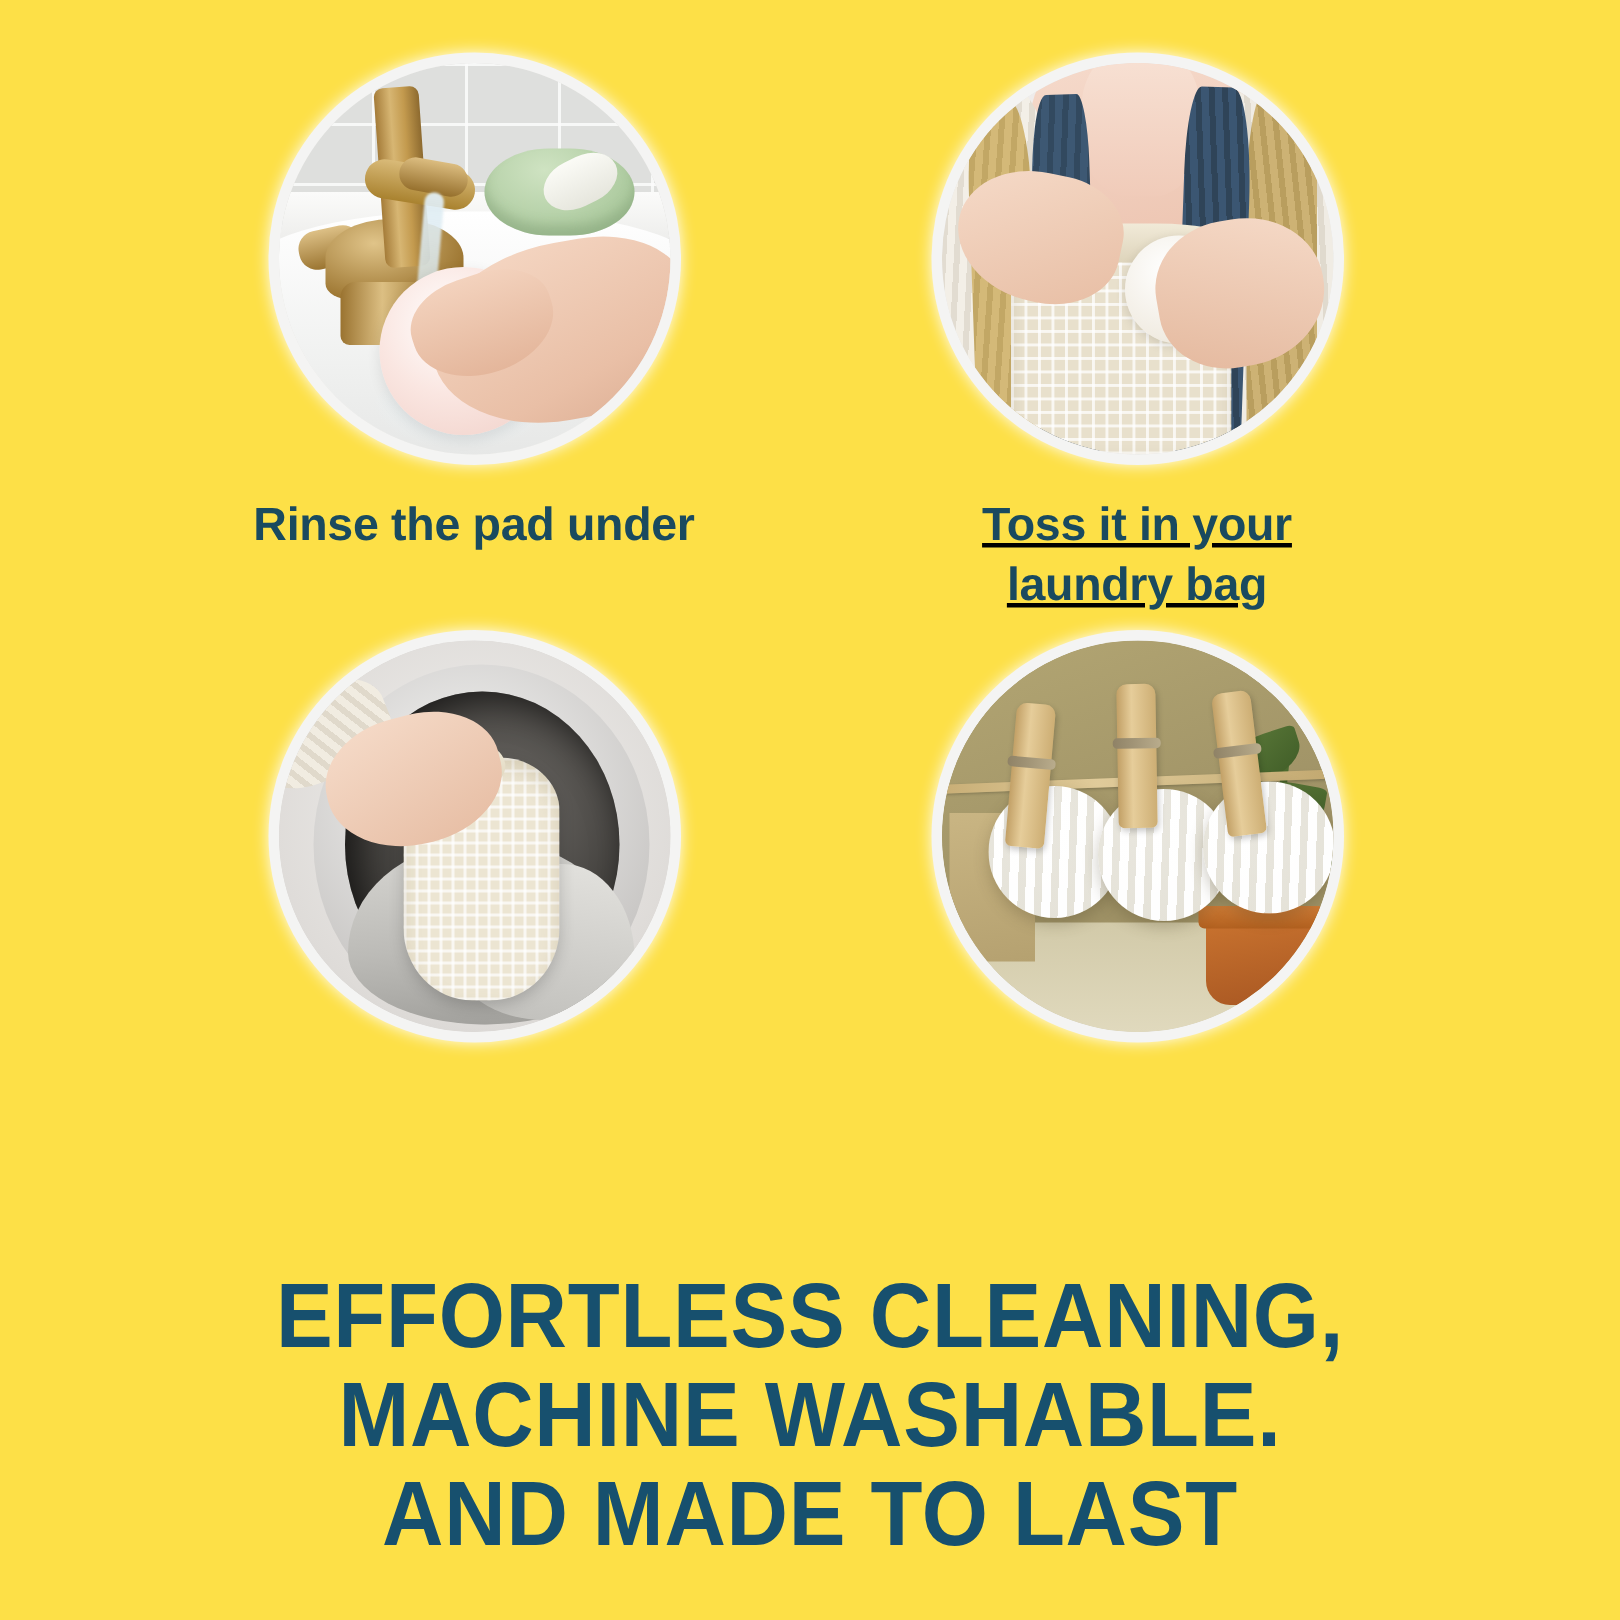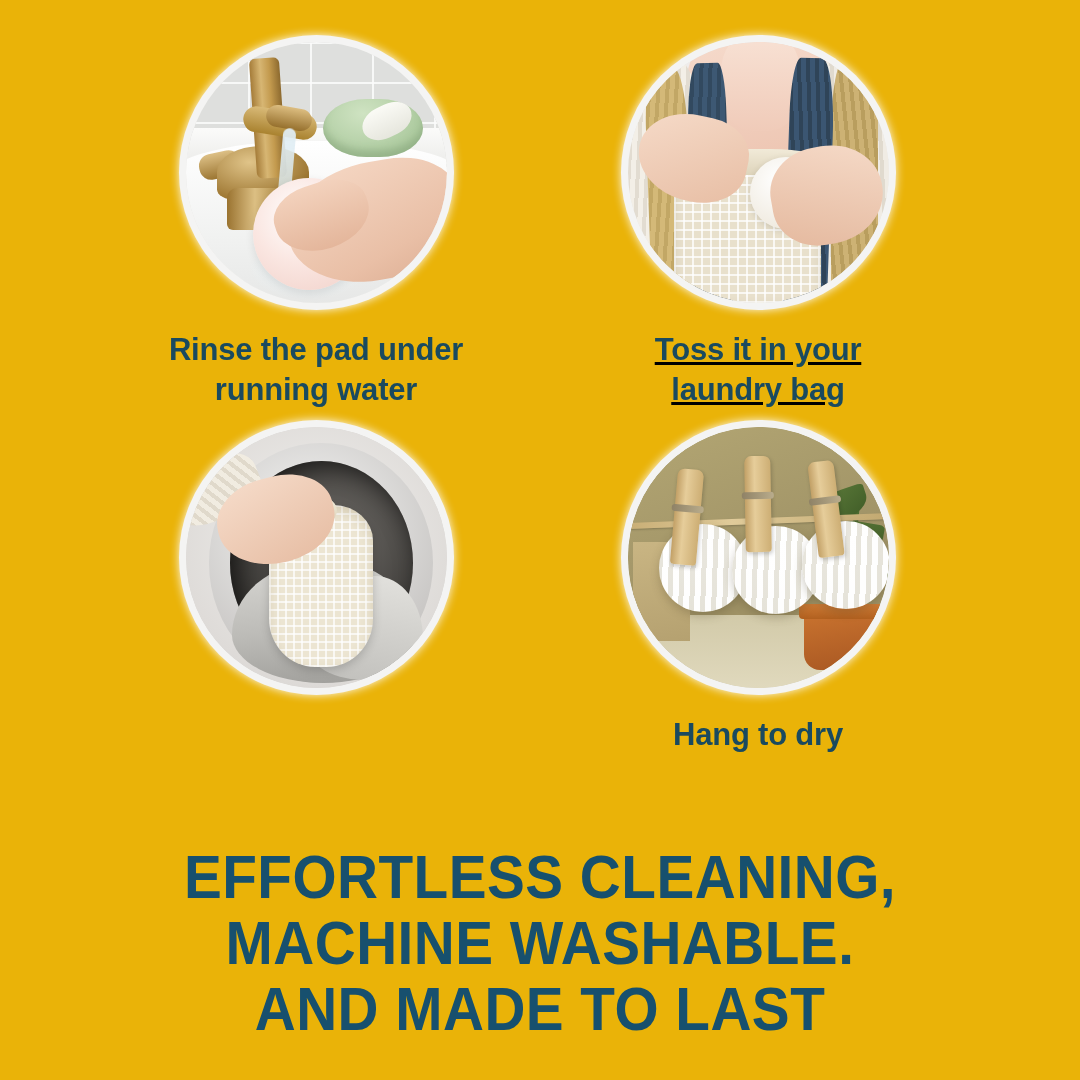--- a/index.html
+++ b/index.html
@@ -12,21 +12,21 @@
     height: 1080px;
     background: #f4f4f3;
     font-family: "Liberation Sans", sans-serif;
     overflow: hidden;
     position: relative;
   }
 
   .page {
     position: absolute;
     inset: 0;
-    background: #eab308;
+    background: #fde047;
     padding-left: 16px;
   }
 
   
   .steps-grid {
     position: absolute;
     left: 0;
     top: 0;
     width: 1080px;
     height: 810px;
@@ -430,21 +430,20 @@
             <div class="water-stream"></div>
             <div class="splash"></div>
             <div class="pad1"></div>
             <div class="hand1"></div>
             <div class="hand1-fingers"></div>
           </div>
         </div>
       </div>
       <div class="caption">
         <span>Rinse the pad under</span><br>
-        <span>running water</span>
       </div>
     </div>
 
     <div class="step step-tr">
       <div class="photo-circle">
         <div class="photo-inner">
           <div class="sc-bag">
             <div class="bag-skin"></div>
             <div class="bag-neck"></div>
             <div class="cardigan-l"></div>
@@ -501,23 +500,20 @@
             <div class="twine"></div>
             <div class="hpad hpad-1"></div>
             <div class="hpad hpad-2"></div>
             <div class="hpad hpad-3"></div>
             <div class="pin pin-1"></div>
             <div class="pin pin-2"></div>
             <div class="pin pin-3"></div>
           </div>
         </div>
       </div>
-      <div class="caption">
-        <span>Hang to dry</span>
-      </div>
     </div>
 
   </div>
 
   <div class="headline">
     <span class="headline-line">EFFORTLESS CLEANING,</span>
     <span class="headline-line">MACHINE WASHABLE.</span>
     <span class="headline-line">AND MADE TO LAST</span>
   </div>
 

